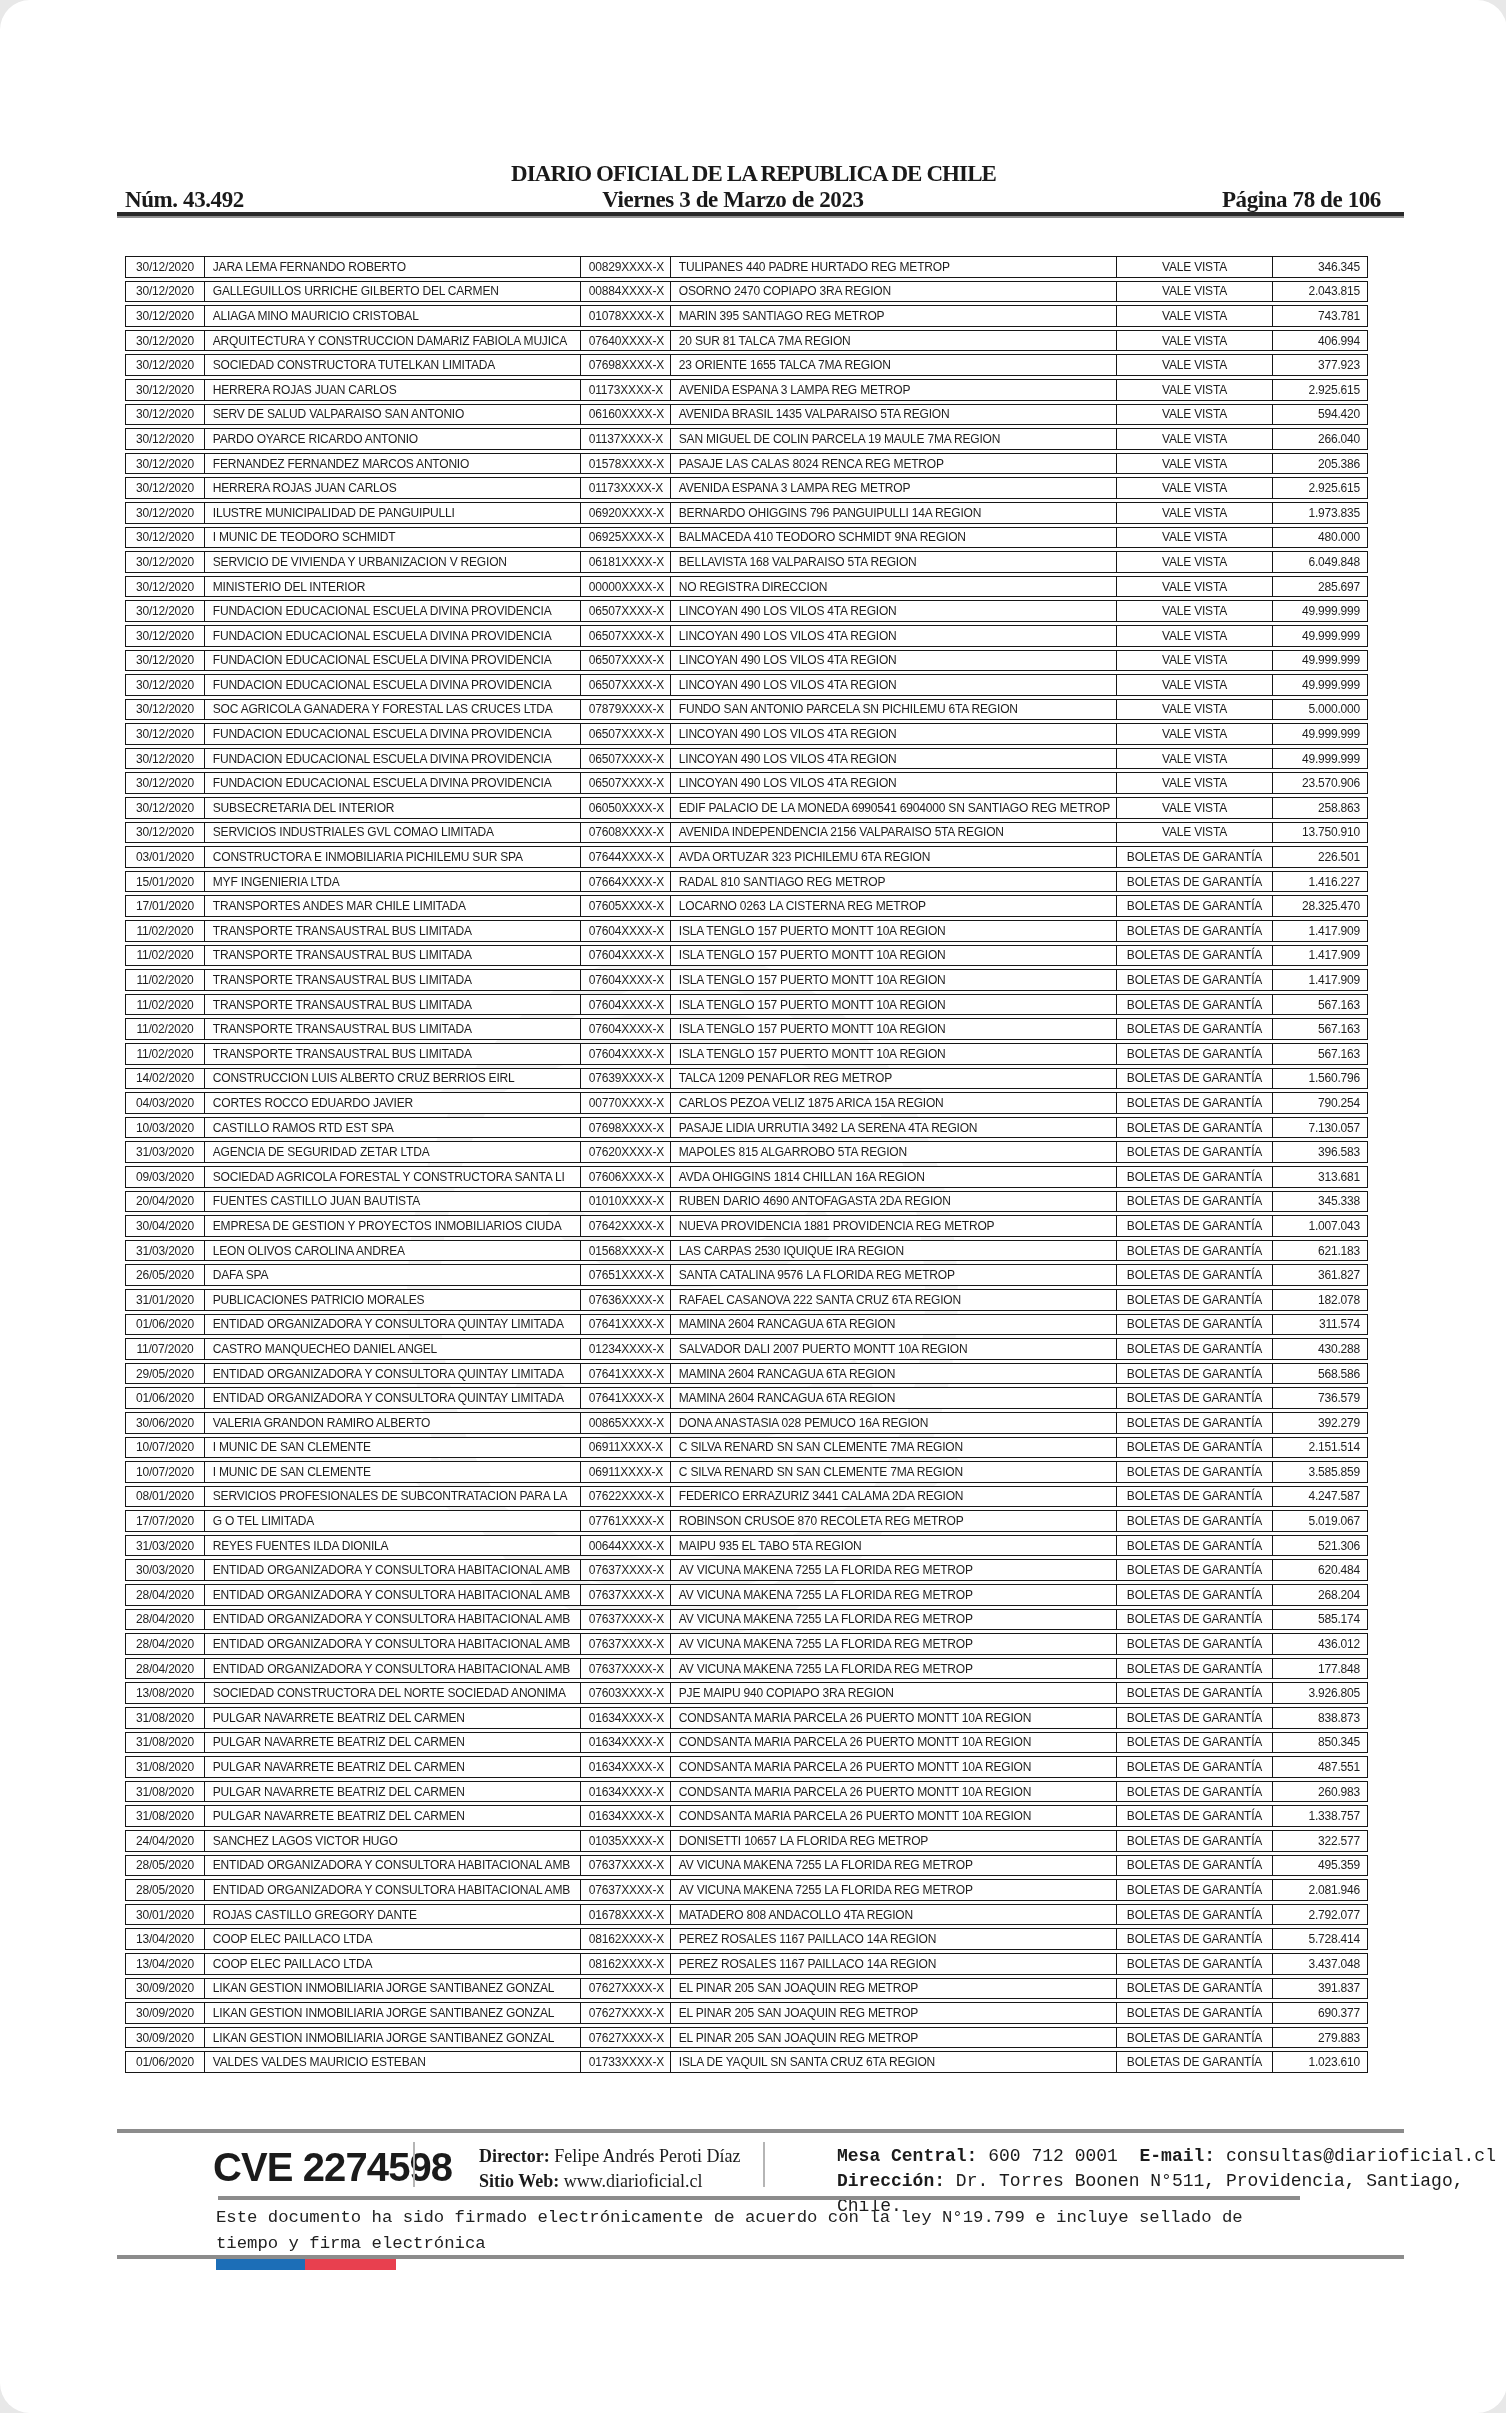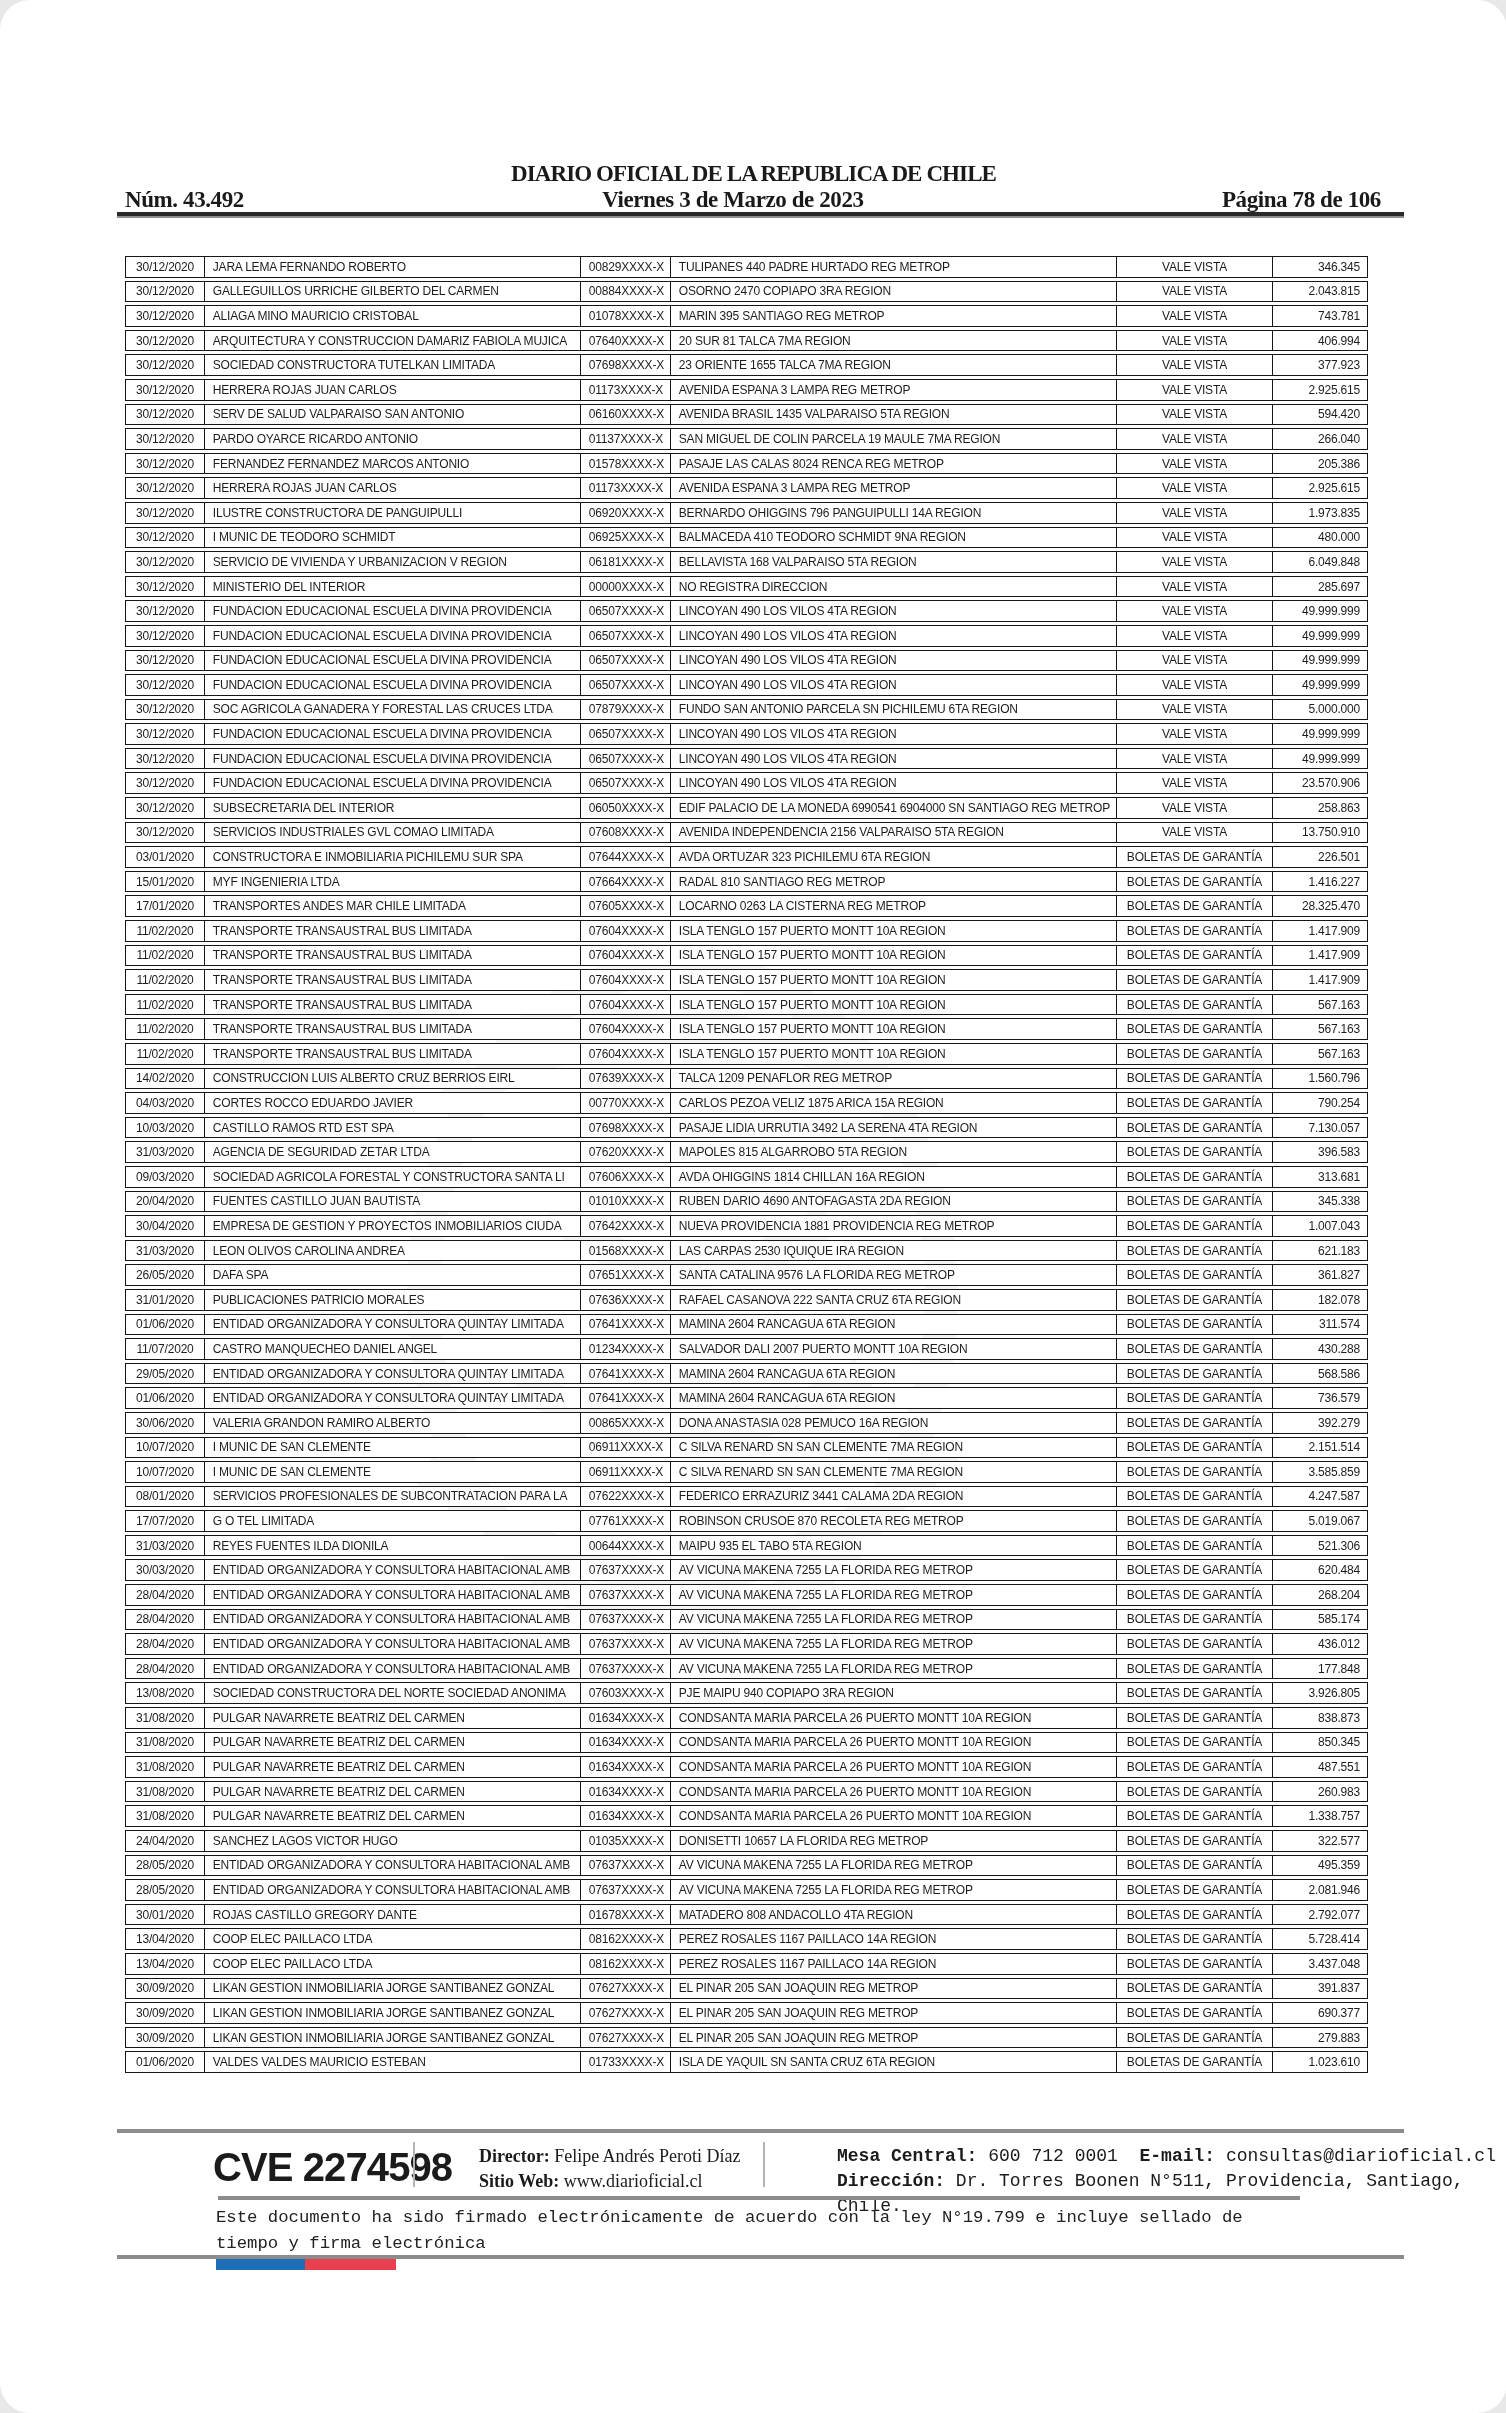--- a/index.html
+++ b/index.html
@@ -148,21 +148,21 @@
       <div class="row">
         <div class="cell c0">30/12/2020</div>
         <div class="cell c1">HERRERA ROJAS JUAN CARLOS</div>
         <div class="cell c2">01173XXXX-X</div>
         <div class="cell c3">AVENIDA ESPANA 3 LAMPA REG METROP</div>
         <div class="cell c4">VALE VISTA</div>
         <div class="cell c5">2.925.615</div>
       </div>
       <div class="row">
         <div class="cell c0">30/12/2020</div>
-        <div class="cell c1">ILUSTRE CONSTRUCTORA DE PANGUIPULLI</div>
+        <div class="cell c1">ILUSTRE MUNICIPALIDAD DE PANGUIPULLI</div>
         <div class="cell c2">06920XXXX-X</div>
         <div class="cell c3">BERNARDO OHIGGINS 796 PANGUIPULLI 14A REGION</div>
         <div class="cell c4">VALE VISTA</div>
         <div class="cell c5">1.973.835</div>
       </div>
       <div class="row">
         <div class="cell c0">30/12/2020</div>
         <div class="cell c1">I MUNIC DE TEODORO SCHMIDT</div>
         <div class="cell c2">06925XXXX-X</div>
         <div class="cell c3">BALMACEDA 410 TEODORO SCHMIDT 9NA REGION</div>

